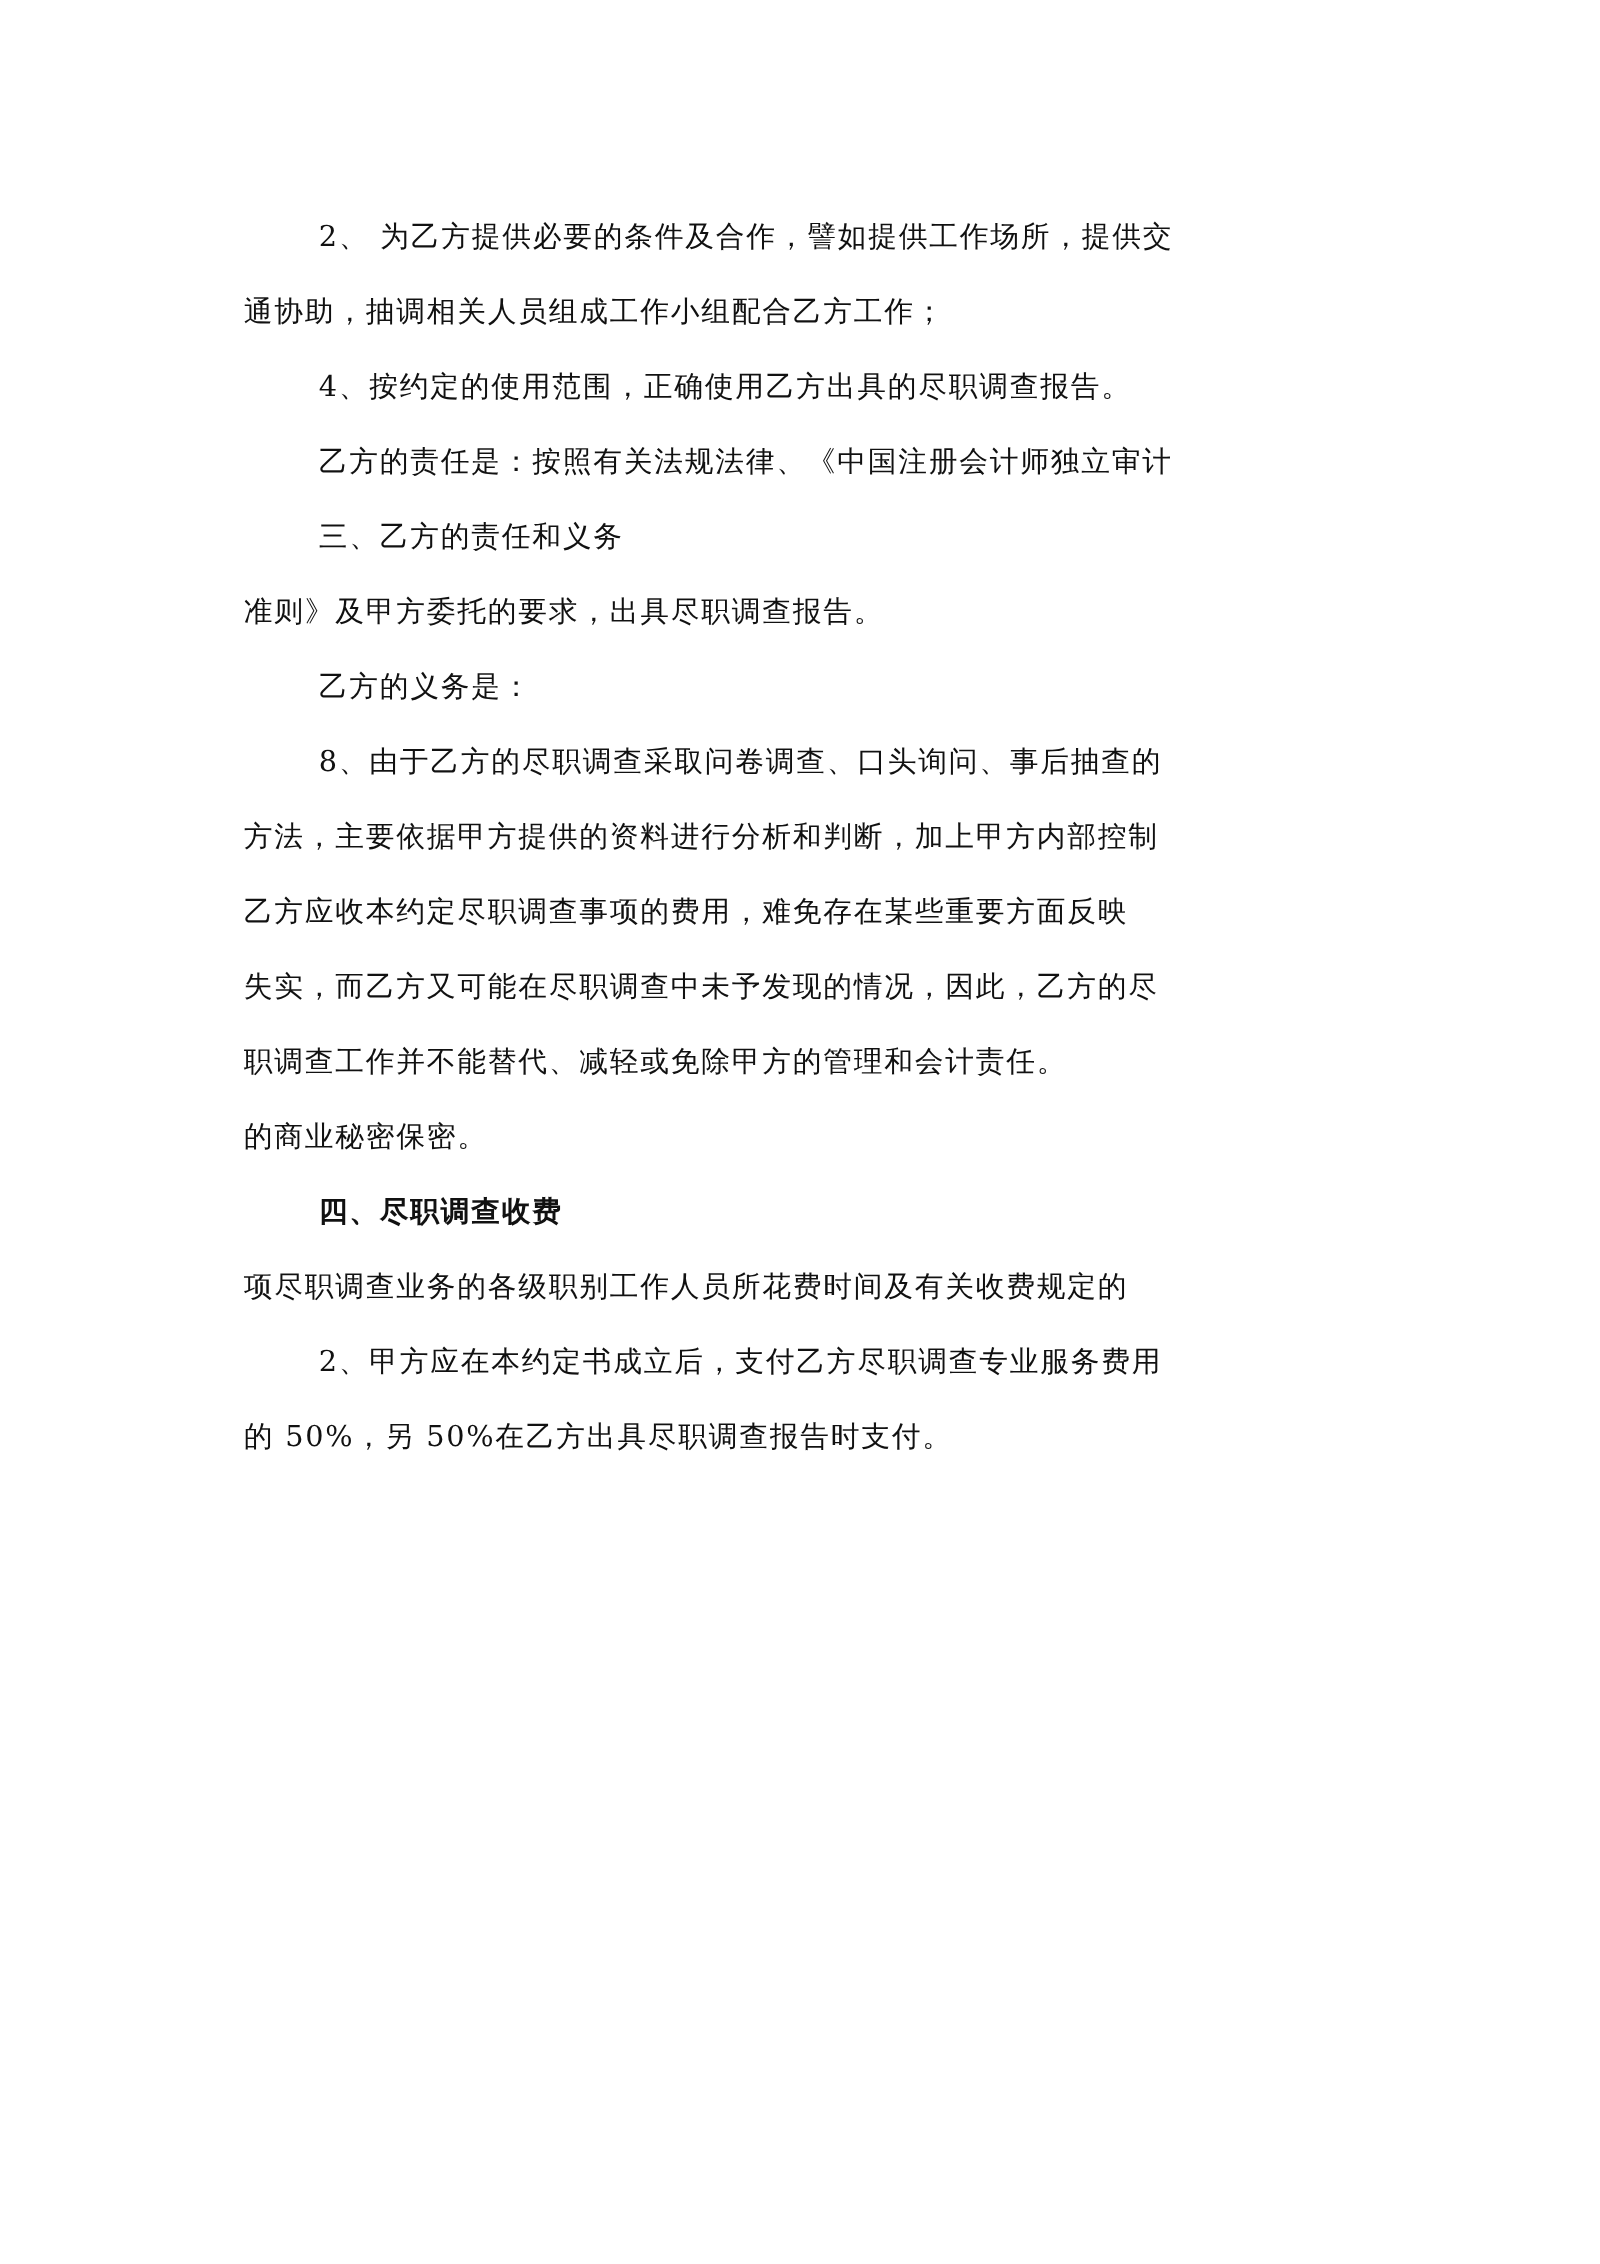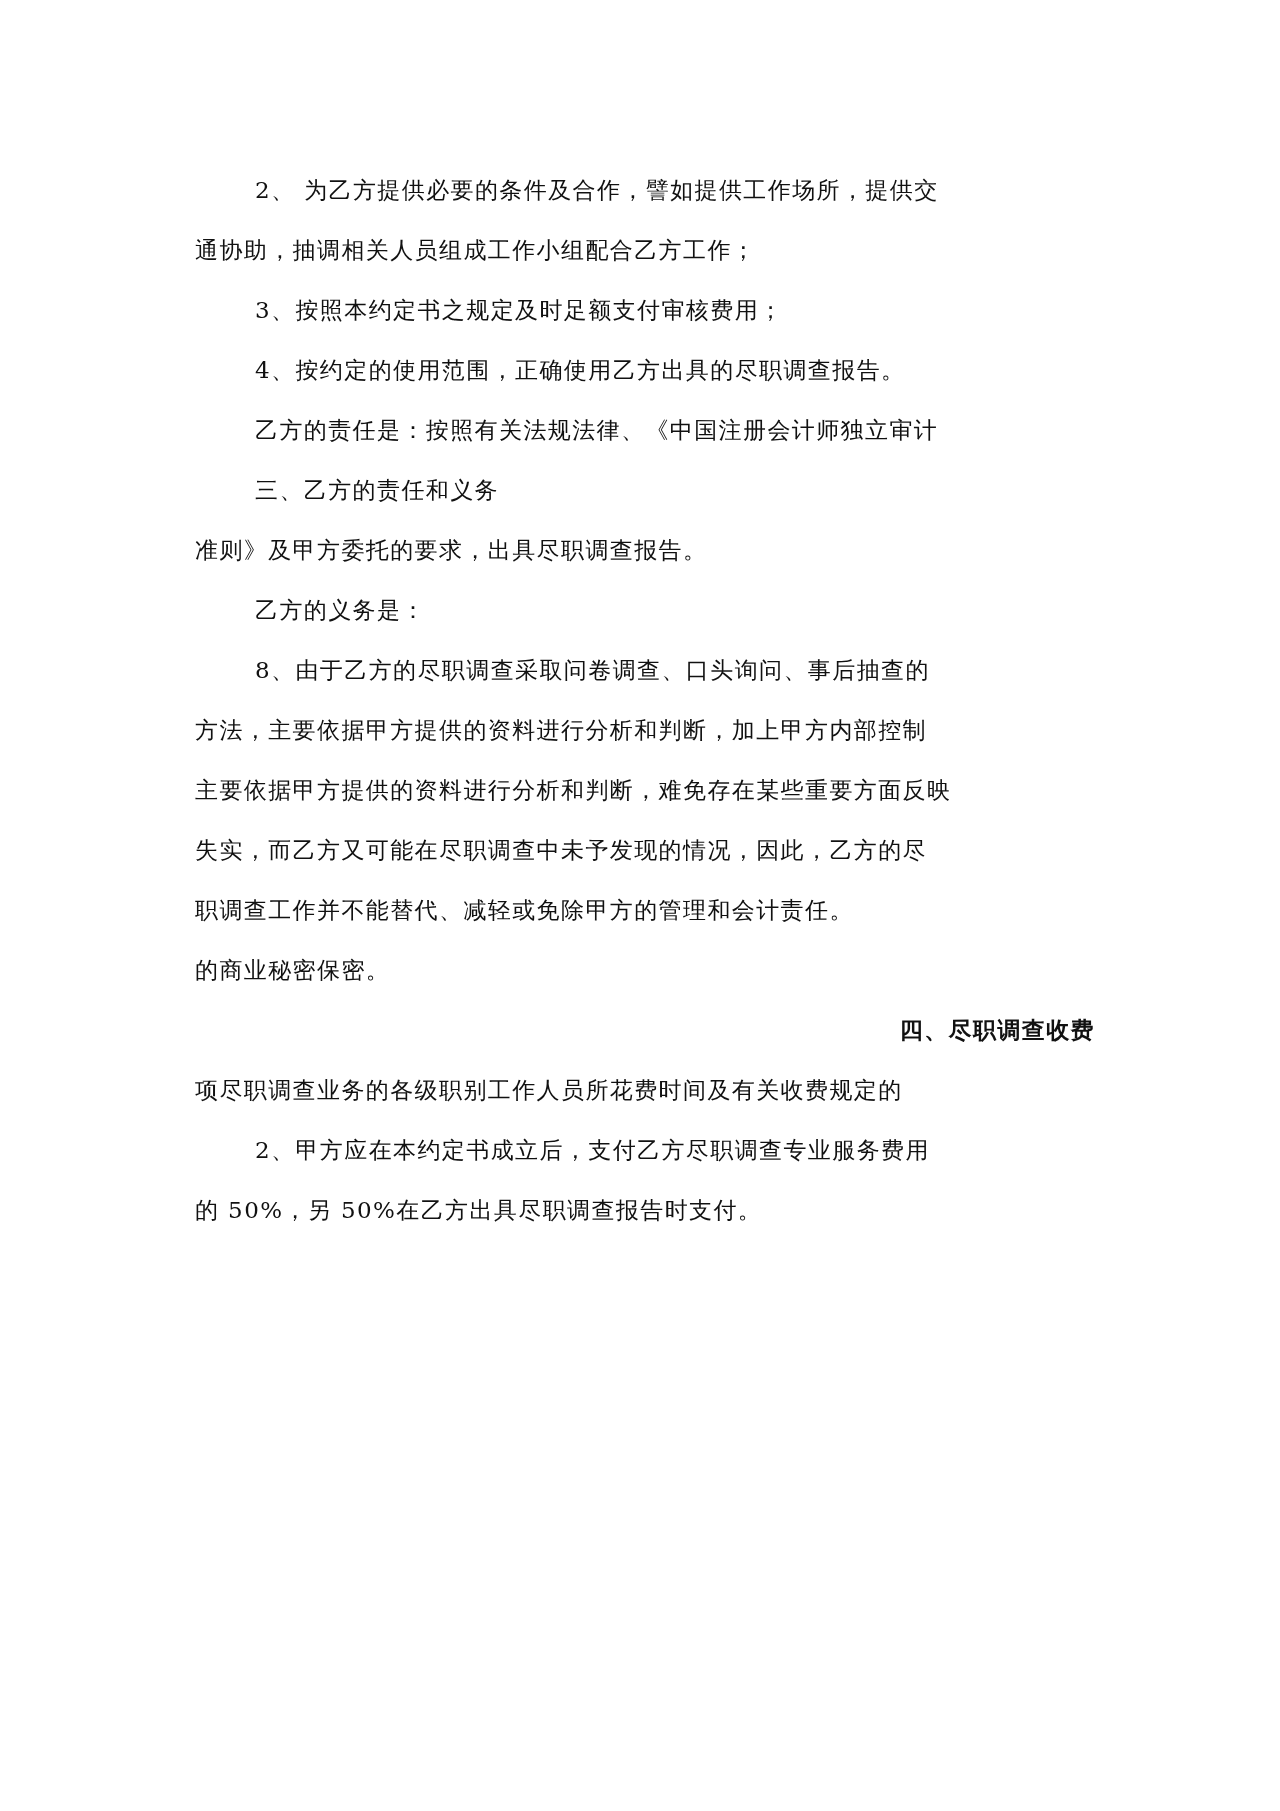--- a/index.html
+++ b/index.html
@@ -26,46 +26,44 @@
       line-height: 60px;
       font-size: 23px;
       white-space: nowrap;
       letter-spacing: 1.4px;
     }
     .indent {
       padding-left: 60px;
     }
     .bold {
       font-weight: bold;
-      text-align: right;
     }
     .blank {
       display: inline-block;
       width: 120px;
       border-bottom: 2px solid #111111;
       height: 26px;
       vertical-align: -4px;
       margin: 0 2px;
     }
   </style>
 </head>
 <body>
 
 <div class="page">
   <div class="line indent">2、 为乙方提供必要的条件及合作，譬如提供工作场所，提供交</div>
   <div class="line">通协助，抽调相关人员组成工作小组配合乙方工作；</div>
-  <div class="line indent">3、按照本约定书之规定及时足额支付审核费用；</div>
   <div class="line indent">4、按约定的使用范围，正确使用乙方出具的尽职调查报告。</div>
   <div class="line indent">乙方的责任是：按照有关法规法律、《中国注册会计师独立审计</div>
   <div class="line indent">三、乙方的责任和义务</div>
   <div class="line">准则》及甲方委托的要求，出具尽职调查报告。</div>
   <div class="line indent">乙方的义务是：</div>
   <div class="line indent">8、由于乙方的尽职调查采取问卷调查、口头询问、事后抽查的</div>
   <div class="line">方法，主要依据甲方提供的资料进行分析和判断，加上甲方内部控制</div>
-  <div class="line">主要依据甲方提供的资料进行分析和判断，难免存在某些重要方面反映</div>
+  <div class="line">乙方应收本约定尽职调查事项的费用，难免存在某些重要方面反映</div>
   <div class="line">失实，而乙方又可能在尽职调查中未予发现的情况，因此，乙方的尽</div>
   <div class="line">职调查工作并不能替代、减轻或免除甲方的管理和会计责任。</div>
   <div class="line">的商业秘密保密。</div>
   <div class="line indent bold">四、尽职调查收费</div>
   <div class="line">项尽职调查业务的各级职别工作人员所花费时间及有关收费规定的</div>
   <div class="line indent">2、甲方应在本约定书成立后，支付乙方尽职调查专业服务费用</div>
   <div class="line">的 50%，另 50%在乙方出具尽职调查报告时支付。</div>
 </div>
 
 </body></html>

